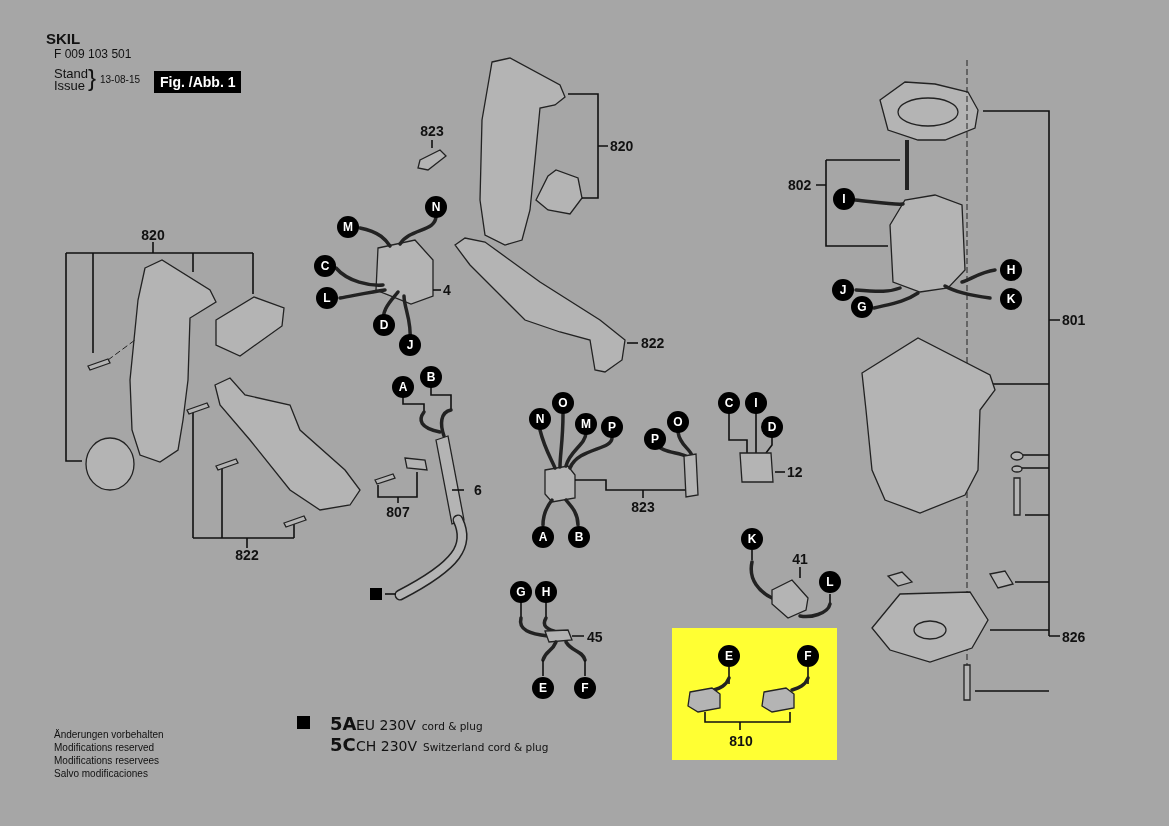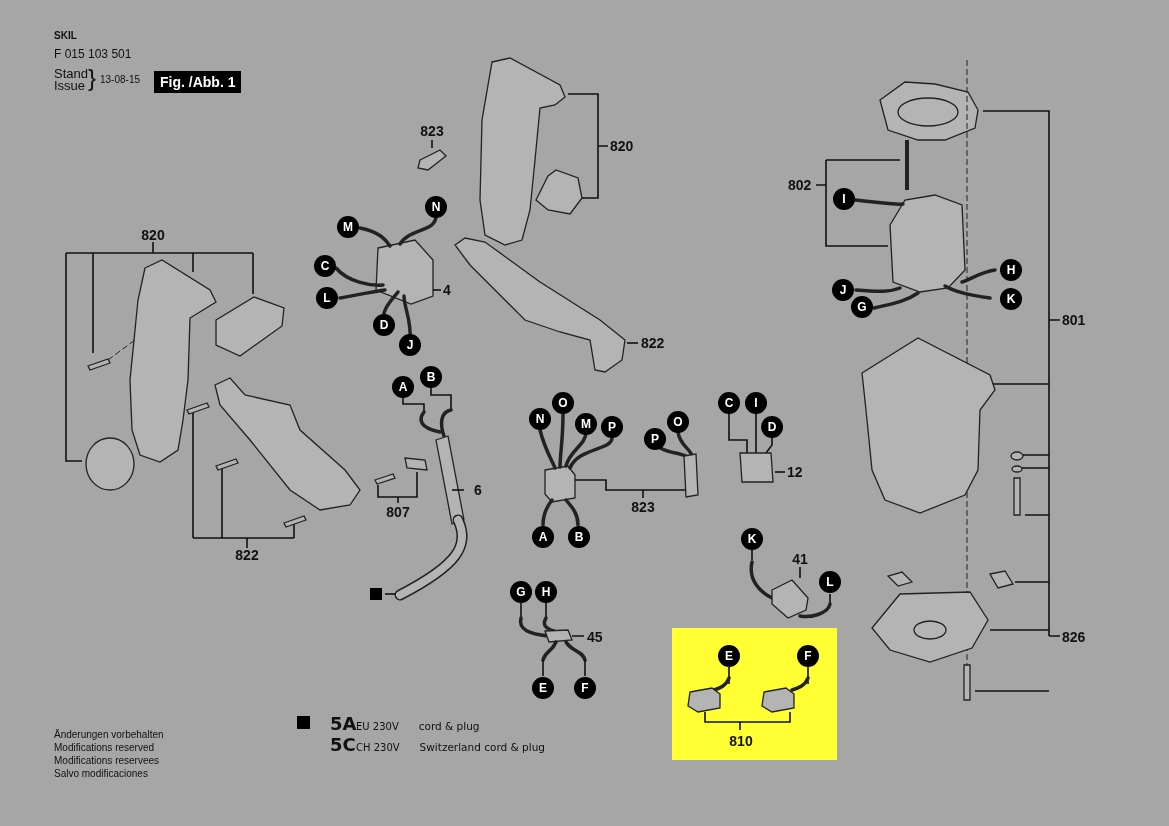--- a/index.html
+++ b/index.html
@@ -1,44 +1,44 @@
 <!DOCTYPE html>
 <html><head>
 <meta charset="utf-8">
 <style>
   html,body{margin:0;padding:0;}
   body{width:1169px;height:826px;background:#a6a6a6;position:relative;overflow:hidden;font-family:"Liberation Sans",sans-serif;color:#111;}
   .abs{position:absolute;}
-  .brand{left:54px;top:30px;font-weight:bold;font-size:10px;}
+  .brand{left:46px;top:30px;font-weight:bold;font-size:15px;}
   .partno{left:54px;top:47px;font-size:12px;}
   .stand{left:54px;top:68px;font-size:13px;line-height:12px;}
   .brace{left:88px;top:66px;font-size:24px;line-height:24px;}
   .date{left:100px;top:74px;font-size:10px;}
   .fig{left:154px;top:71px;background:#000;color:#fff;font-size:14px;font-weight:bold;padding:3px 6px;}
   .notes{left:54px;top:728px;font-size:10px;line-height:13px;}
   .legend{left:330px;top:713px;font-family:"DejaVu Sans",sans-serif;}
   .legend .row{height:21px;line-height:21px;white-space:nowrap;}
   .legend .code{font-weight:bold;font-size:18px;display:inline-block;width:26px;}
-  .legend .volt{font-size:10px;margin-right:20px;}
+  .legend .volt{font-size:14px;margin-right:6px;}
   .legend .desc{font-size:10.5px;margin-top:29px;}
   .sq{left:297px;top:716px;width:13px;height:13px;background:#000;}
   .yellow{left:672px;top:628px;width:165px;height:132px;background:#ffff33;}
   svg{position:absolute;left:0;top:0;}
   .lbl{font-family:"Liberation Sans",sans-serif;font-weight:bold;font-size:14px;fill:#111;}
   .cl{font-family:"Liberation Sans",sans-serif;font-weight:bold;font-size:12px;fill:#fff;text-anchor:middle;dominant-baseline:central;}
   .ln{stroke:#111;stroke-width:1.6;fill:none;}
   .part{stroke:#222;stroke-width:1.3;fill:#b4b4b4;}
   .wire{stroke:#222;stroke-width:3.5;fill:none;stroke-linecap:round;}
   .dash{stroke:#222;stroke-width:1;stroke-dasharray:6 3;fill:none;}
 </style>
 </head>
 <body>
 
 <div class="abs brand">SKIL</div>
-<div class="abs partno">F 015 103 501</div>
+<div class="abs partno">F 009 103 501</div>
 <div class="abs stand">
   <div>Stand</div>
   <div>Issue</div>
 </div>
 <div class="abs brace">}</div>
 <div class="abs date">13-08-15</div>
 <div class="abs fig">Fig. /Abb. 1</div>
 
 <div class="abs yellow"></div>
 

